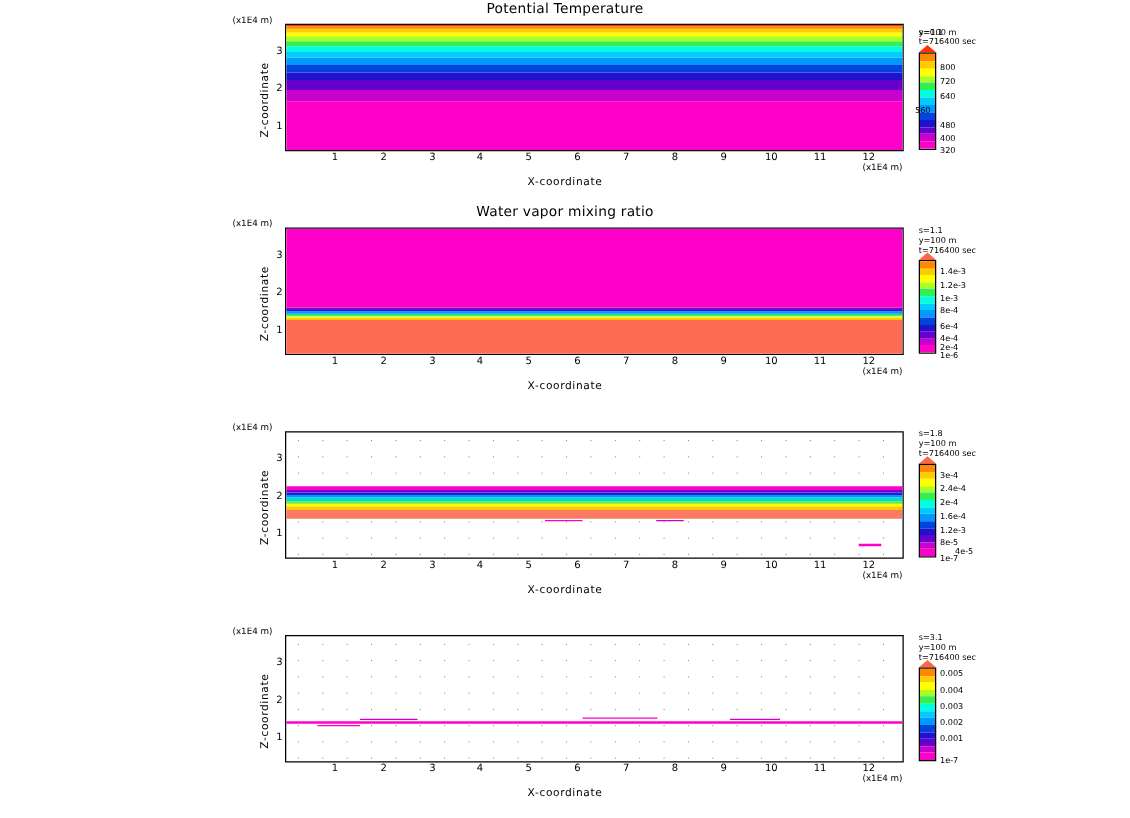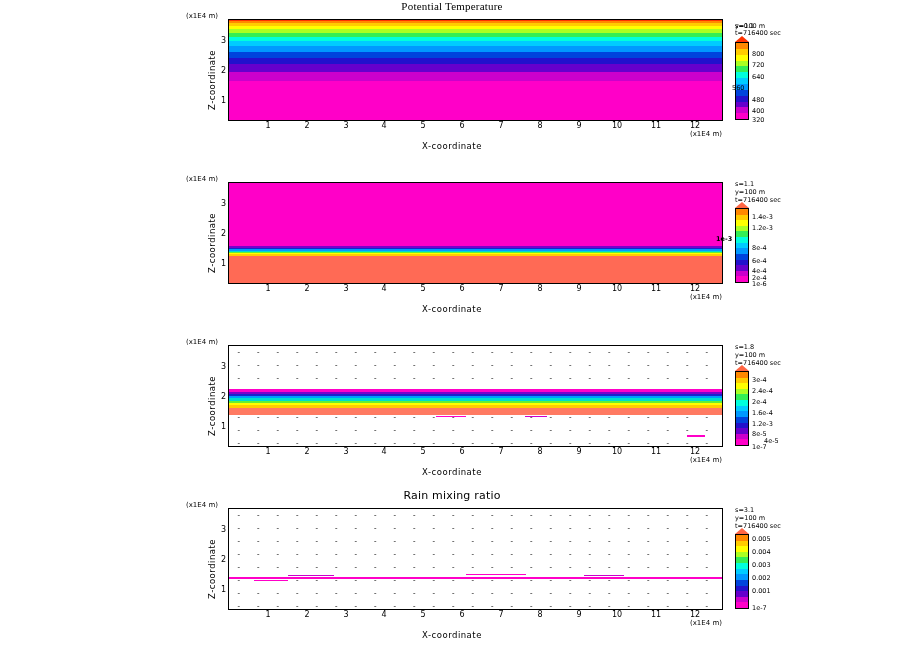--- a/index.html
+++ b/index.html
@@ -18,21 +18,21 @@
   .cbarseg{position:absolute;left:0;right:0;}
   .cblab{position:absolute;font-size:6.5px;white-space:nowrap;}
   .cbhead{position:absolute;font-size:6.5px;white-space:nowrap;}
   .tri{position:absolute;width:0;height:0;}
   .speck{position:absolute;}
 </style>
 </head>
 <body>
 
 <div class="panel" style="top:0;height:160px;">
-  <div class="title" style="top:0px;font-family:Liberation Serif, serif;">Potential Temperature</div>
+  <div class="title" style="top:0px;">Potential Temperature</div>
   <div class="zunit" style="left:186px;top:12px;">(x1E4 m)</div>
   <div class="ylabel" style="left:207px;top:110px;">Z-coordinate</div>
 
   <div class="plotbox" style="left:228px;top:19px;width:495px;height:102px;">
     <div class="band" style="bottom:0%;height:39%;background:#ff00c8;"></div>
     <div class="band" style="bottom:39%;height:9%;background:#cc00cc;"></div>
     <div class="band" style="bottom:48%;height:8%;background:#6600cc;"></div>
     <div class="band" style="bottom:56%;height:6.5%;background:#2211cc;"></div>
     <div class="band" style="bottom:62.5%;height:6%;background:#0044dd;"></div>
     <div class="band" style="bottom:68.5%;height:5.5%;background:#0099ff;"></div>
@@ -88,20 +88,21 @@
   <div class="cblab" style="left:752px;top:50px;">800</div>
   <div class="cblab" style="left:752px;top:61px;">720</div>
   <div class="cblab" style="left:752px;top:73px;">640</div>
   <div class="cblab" style="left:732px;top:84px;">560</div>
   <div class="cblab" style="left:752px;top:96px;">480</div>
   <div class="cblab" style="left:752px;top:107px;">400</div>
   <div class="cblab" style="left:752px;top:116px;">320</div>
 </div>
 
 <div class="panel" style="top:163px;height:160px;">
+  <div class="title" style="top:0px;">Water vapor mixing ratio</div>
   <div class="zunit" style="left:186px;top:12px;">(x1E4 m)</div>
   <div class="ylabel" style="left:207px;top:110px;">Z-coordinate</div>
 
   <div class="plotbox" style="left:228px;top:19px;width:495px;height:102px;">
     <div class="band" style="bottom:0%;height:27%;background:#ff6a55;"></div>
     <div class="band" style="bottom:27%;height:1.6%;background:#ffcc00;"></div>
     <div class="band" style="bottom:28.6%;height:1.4%;background:#ffff00;"></div>
     <div class="band" style="bottom:30%;height:1.2%;background:#66ee33;"></div>
     <div class="band" style="bottom:31.2%;height:1.2%;background:#00ddcc;"></div>
     <div class="band" style="bottom:32.4%;height:1.2%;background:#0099ff;"></div>
@@ -144,21 +145,21 @@
     <div class="cbarseg" style="top:46.2%;height:7.7%;background:#00ccff;"></div>
     <div class="cbarseg" style="top:53.9%;height:7.7%;background:#0099ff;"></div>
     <div class="cbarseg" style="top:61.6%;height:7.7%;background:#0044dd;"></div>
     <div class="cbarseg" style="top:69.3%;height:7.7%;background:#2211cc;"></div>
     <div class="cbarseg" style="top:77%;height:7.7%;background:#6600cc;"></div>
     <div class="cbarseg" style="top:84.7%;height:7.7%;background:#cc00cc;"></div>
     <div class="cbarseg" style="top:92.4%;height:7.6%;background:#ff00c8;"></div>
   </div>
   <div class="cblab" style="left:752px;top:50px;">1.4e-3</div>
   <div class="cblab" style="left:752px;top:61px;">1.2e-3</div>
-  <div class="cblab" style="left:716px;top:72px;font-weight:bold;">1e-3</div>
+  <div class="cblab" style="left:752px;top:72px;">1e-3</div>
   <div class="cblab" style="left:752px;top:81px;">8e-4</div>
   <div class="cblab" style="left:752px;top:94px;">6e-4</div>
   <div class="cblab" style="left:752px;top:104px;">4e-4</div>
   <div class="cblab" style="left:752px;top:111px;">2e-4</div>
   <div class="cblab" style="left:752px;top:117px;">1e-6</div>
 </div>
 
 <div class="panel" style="top:326px;height:160px;">
   <div class="zunit" style="left:186px;top:12px;">(x1E4 m)</div>
   <div class="ylabel" style="left:207px;top:110px;">Z-coordinate</div>
@@ -223,21 +224,20 @@
   <div class="cblab" style="left:752px;top:61px;">2.4e-4</div>
   <div class="cblab" style="left:752px;top:72px;">2e-4</div>
   <div class="cblab" style="left:752px;top:83px;">1.6e-4</div>
   <div class="cblab" style="left:752px;top:94px;">1.2e-3</div>
   <div class="cblab" style="left:752px;top:104px;">8e-5</div>
   <div class="cblab" style="left:764px;top:111px;">4e-5</div>
   <div class="cblab" style="left:752px;top:117px;">1e-7</div>
 </div>
 
 <div class="panel" style="top:489px;height:165px;">
-  <div class="title" style="top:0px;">Rain mixing ratio</div>
   <div class="zunit" style="left:186px;top:12px;">(x1E4 m)</div>
   <div class="ylabel" style="left:207px;top:110px;">Z-coordinate</div>
 
   <div class="plotbox" style="left:228px;top:19px;width:495px;height:102px;">
     <div style="position:absolute;left:0;top:0;right:0;bottom:0;background-image:radial-gradient(#000 0.5px, transparent 0.6px);background-size:19.5px 13px;opacity:.55;"></div>
     <div class="band" style="bottom:30%;height:2.5%;background:#ff00c8;"></div>
     <div class="speck" style="left:12%;bottom:33.5%;width:46px;height:1px;background:#cc00cc;"></div>
     <div class="speck" style="left:48%;bottom:34%;width:60px;height:1px;background:#ff00c8;"></div>
     <div class="speck" style="left:72%;bottom:33.2%;width:40px;height:1px;background:#cc00cc;"></div>
     <div class="speck" style="left:5%;bottom:28.5%;width:34px;height:1px;background:#ff00c8;"></div>

